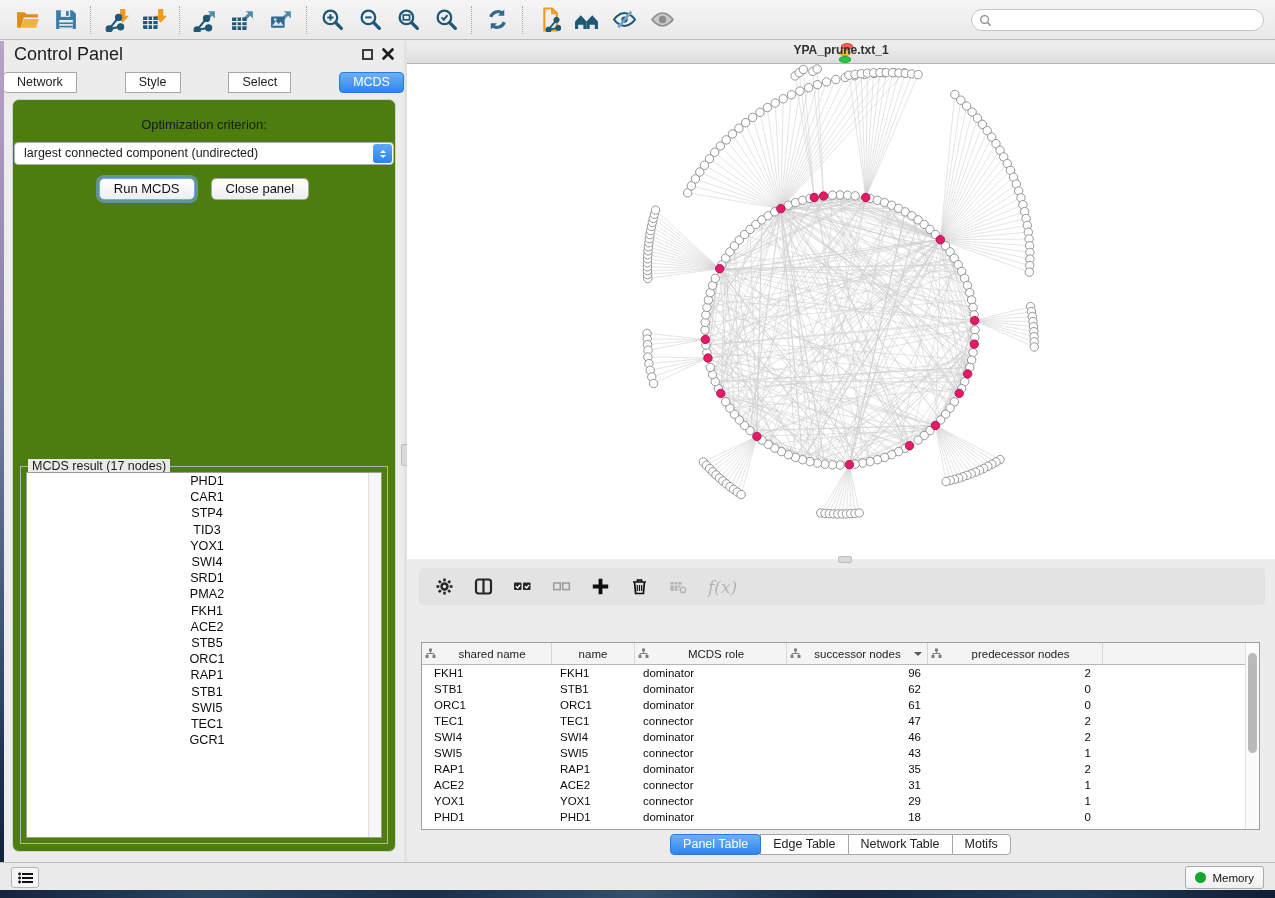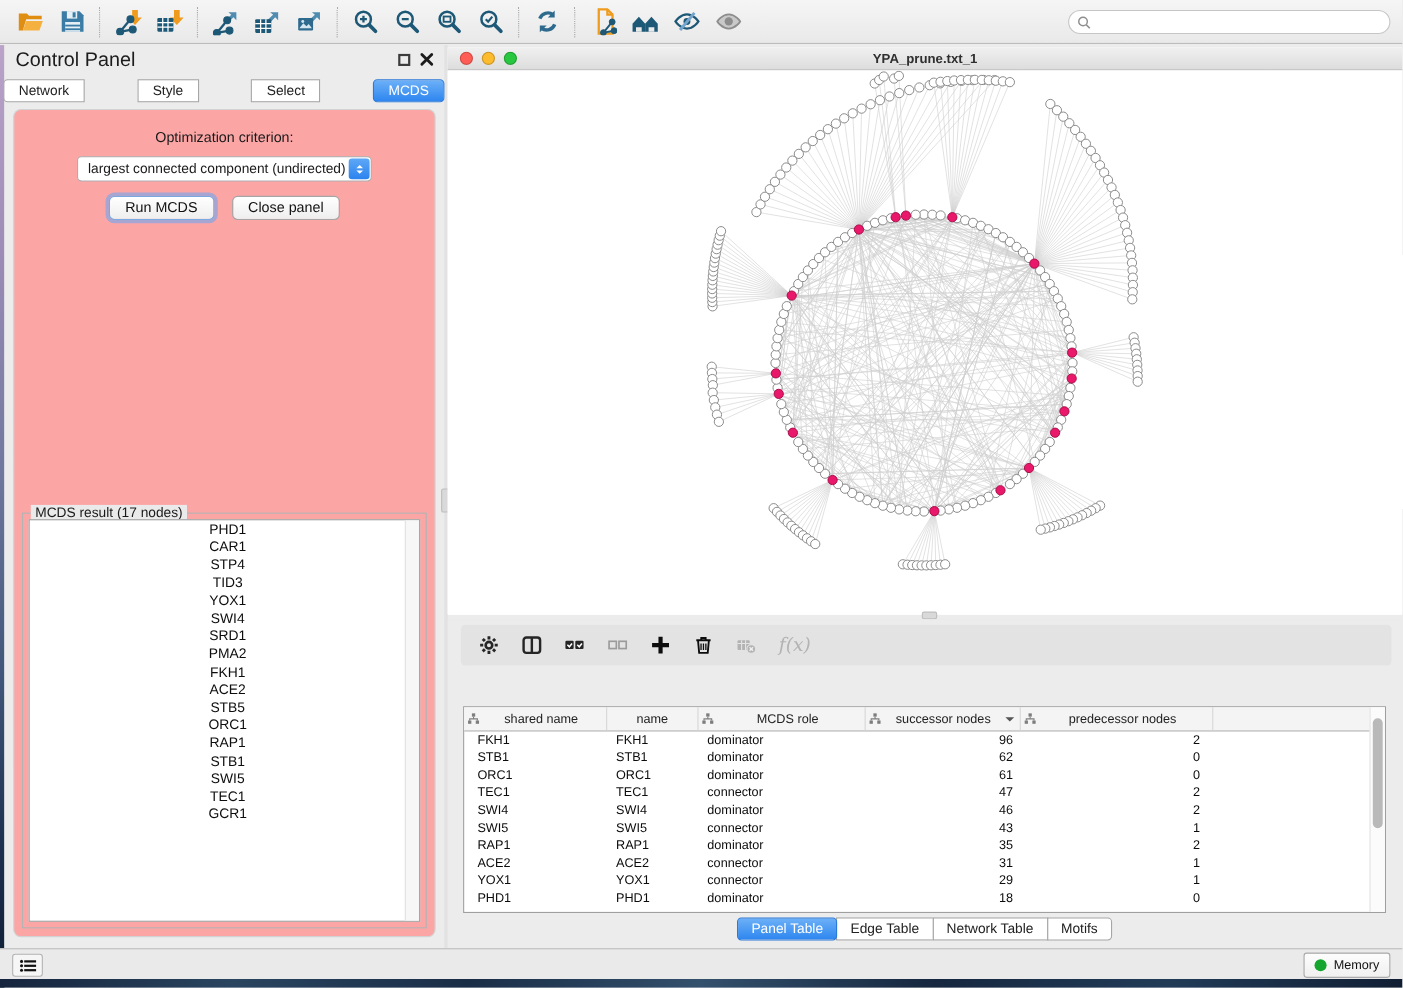--- a/index.html
+++ b/index.html
@@ -29,23 +29,23 @@
     background:#ececec; display:flex; flex-direction:column; }
   .panel-header { height:26px; display:flex; align-items:center; padding:0 10px; font-size:18px; color:#1c1c1c; }
   .panel-header .sp { flex:1; }
   .win-float { width:11px; height:11px; border:2px solid #3c3c3c; background:transparent; margin-right:9px; }
   .win-close svg { width:12px; height:12px; }
   #cp-tabs { display:flex; justify-content:space-between; margin-top:5px; }
   .seg { font-size:12.5px; padding:2px 13px 3px; background:#fff; border:1px solid #a6a6a6; margin-left:-1px; color:#222; }
   .seg:first-child { border-radius:4px 0 0 4px; }
   .seg:last-child { border-radius:0 4px 4px 0; }
   .seg.sel { background:linear-gradient(#6cb0f8,#2e86ef); border-color:#2b79d8; color:#fff; border-radius:4px; position:relative; z-index:2; }
-  #cp-body { flex:1; margin:6px 8px 10px; background:#fca5a5; border:1px solid #d2d2d2; border-radius:7px; position:relative; }
+  #cp-body { flex:1; margin:6px 8px 10px; background:#4d7c0f; border:1px solid #d2d2d2; border-radius:7px; position:relative; }
   #opt-label { text-align:center; margin-top:17px; font-size:13px; }
-  #opt-select { width:268px; height:23px; margin:10px auto 0; background:#fff; border:1px solid #adadad; border-radius:4px;
+  #opt-select { width:380px; height:23px; margin:10px auto 0; background:#fff; border:1px solid #adadad; border-radius:4px;
     position:relative; font-size:12.5px; line-height:21px; padding-left:9px; }
   #opt-stepper { position:absolute; right:1px; top:1px; width:19px; height:19px; border-radius:3px;
     background:linear-gradient(#5ea8f7,#2b83ee); display:flex; flex-direction:column; align-items:center; justify-content:center; }
   #opt-stepper i { border:3.5px solid transparent; display:block; }
   #opt-stepper .up { border-bottom-color:#fff; margin-bottom:2px; }
   #opt-stepper .dn { border-top-color:#fff; }
   #cp-buttons { display:flex; justify-content:center; gap:16px; margin-top:13px; }
   .aqua-btn { font-size:13px; padding:2px 14px 3px; background:linear-gradient(#ffffff,#eeeeee); border:1px solid #a6a6a6; border-radius:5px; color:#111; }
   .aqua-btn.focused { box-shadow:0 0 0 3px rgba(110,165,240,.6); border-color:#7aa8e0; }
   #result-group { position:absolute; left:7px; right:7px; top:366px; bottom:7px; border:1px solid #b3b3b3;text-align:center; }
@@ -55,21 +55,21 @@
   .mcds-item { font-size:12.6px; line-height:16.2px; padding-left:6px; color:#0d0d0d; }
 
   
   #v-split { position:absolute; left:404px; top:41px; width:3px; height:821px; background:#e2e2e2; }
   #v-split-handle { position:absolute; left:401px; top:444px; width:8px; height:22px; background:#d9d9d9; border:1px solid #bdbdbd; border-radius:2px; }
   #h-split-handle { position:absolute; left:838px; top:556px; width:14px; height:7px; background:#d9d9d9; border:1px solid #bdbdbd; border-radius:2px; }
 
   
   #net-window { position:absolute; left:407px; top:43px; width:868px; height:516px; background:#fff; }
   #net-titlebar { height:21px; background:linear-gradient(#f0f0f0,#dddddd); border-bottom:1px solid #b5b5b5;
-    display:flex; align-items:center; position:relative; }
+    display:flex; align-items:center; position:relative;flex-direction:column; }
   .tl { width:12px; height:12px; border-radius:50%; margin-left:8px; border:0.5px solid rgba(0,0,0,.2); }
   .tl.red{ background:#ff5d55; margin-left:11px; } .tl.yellow{ background:#fdbc2e; } .tl.green{ background:#28c73f; }
   #net-title { position:absolute; left:0; right:0; text-align:center; font-size:12px; font-weight:bold; color:#2f2f2f; }
   #net-canvas { position:relative; width:868px; height:494px; background:#fff; }
 
   
   #table-panel { position:absolute; left:407px; top:563px; width:868px; height:299px; background:#ececec; }
   #tp-toolbar { margin:5px 10px 0 12px; height:37px; background:#e3e3e3; border-radius:4px;
     display:flex; align-items:center; gap:20px; padding-left:16px; }
   .tp-icon svg { width:19px; height:19px; display:block; }

